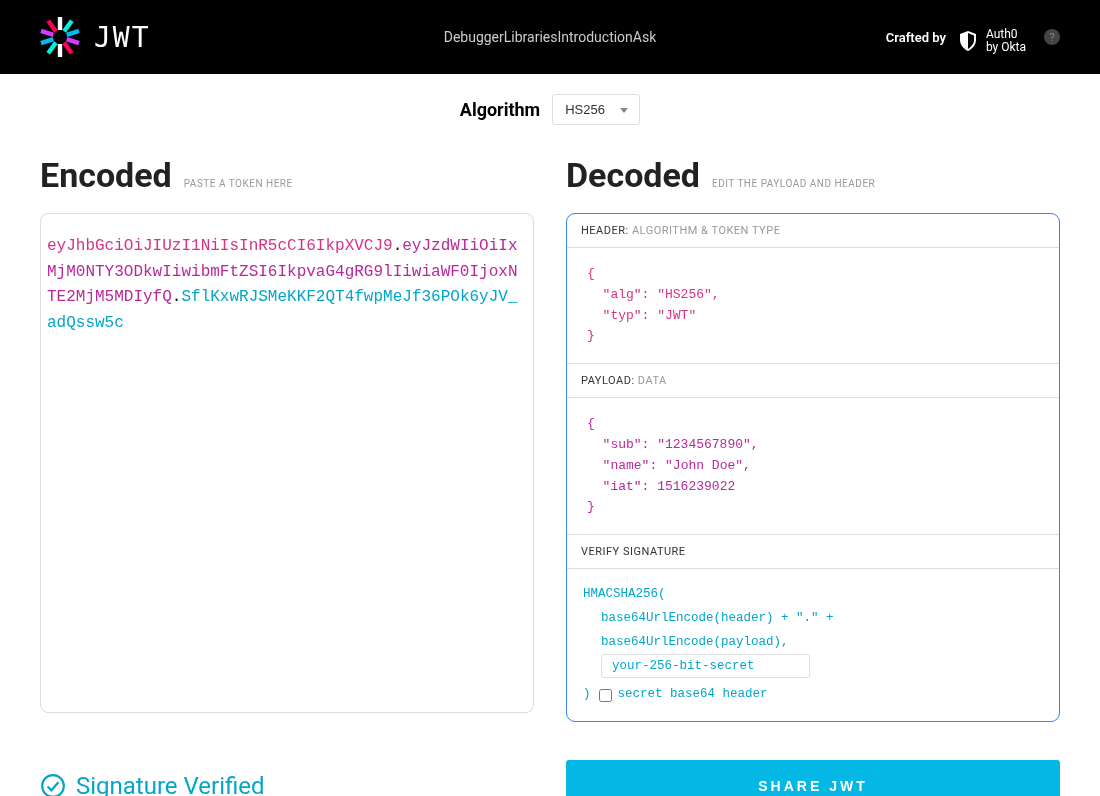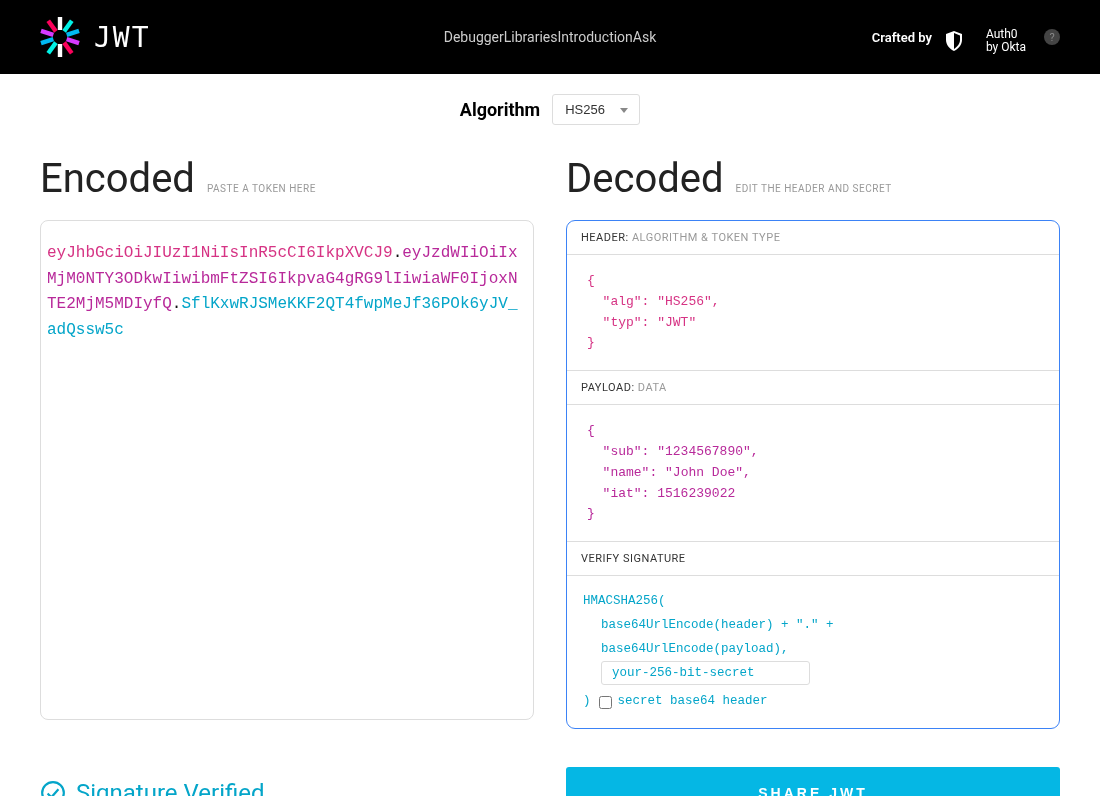--- a/index.html
+++ b/index.html
@@ -5,33 +5,33 @@
 * { margin: 0; padding: 0; box-sizing: border-box; }
 body { font-family: -apple-system, BlinkMacSystemFont, "Segoe UI", Roboto, Helvetica, Arial, sans-serif; background: #fff; width: 1100px; }
 .header { background: #000; height: 74px; display: flex; align-items: center; padding: 0 40px; }
 .logo-area { display: flex; align-items: center; gap: 14px; }
 .logo-star { width: 40px; height: 40px; }
 .logo-text { color: #fff; font-size: 28px; font-weight: 500; letter-spacing: 2px; font-family: monospace; }
 .nav { display: flex; margin-left: auto; margin-right: auto; position: absolute; left: 50%; transform: translateX(-50%); }
 .nav a { color: #ccc; text-decoration: none; font-size: 14px; }
 .crafted { color: #fff; font-size: 13px; display: flex; align-items: center; gap: 10px; margin-left: auto; }
 .crafted-label { font-weight: 600; }
-.auth0-logo { display: flex; align-items: center; gap: 20px; margin-top: 8px; }
+.auth0-logo { display: flex; align-items: center; gap: 6px; margin-top: 8px; }
 .auth0-icon { width: 24px; height: 24px; }
 .auth0-text { display: flex; flex-direction: column; line-height: 1.1; font-size: 12px; }
 .help-icon { width: 16px; height: 16px; border-radius: 50%; background: #444; color: #888; display: flex; align-items: center; justify-content: center; font-size: 11px; margin-left: 8px; }
 .algo-row { display: flex; align-items: center; justify-content: center; gap: 12px; padding: 20px 0; }
 .algo-label { font-weight: 700; font-size: 18px; }
 .algo-select { position: relative; }
 .algo-select select { appearance: none; border: 1px solid #ddd; border-radius: 3px; padding: 7px 34px 7px 12px; font-size: 13px; background: #fff; color: #333; }
 .algo-select::after { content: ""; position: absolute; right: 12px; top: 50%; margin-top: -2px; width: 0; height: 0; border-left: 4px solid transparent; border-right: 4px solid transparent; border-top: 5px solid #888; pointer-events: none; }
 .main { display: flex; gap: 32px; padding: 10px 40px 20px; }
 .col { flex: 1; }
 .col-title-row { display: flex; align-items: baseline; gap: 12px; margin-bottom: 18px; }
-.col-title { font-size: 40px; font-weight: 400; color: #222; }
+.col-title { font-size: 34px; font-weight: 700; color: #222; }
 .col-sub { font-size: 10px; color: #999; letter-spacing: 0.5px; }
 .encoded-box { border: 1px solid #ddd; border-radius: 8px; padding: 20px 6px; height: 500px; font-family: "Courier New", monospace; font-size: 16px; line-height: 1.6; word-break: break-all; }
 .tok-header { color: #d63384; }
 .tok-dot { color: #111; }
 .tok-payload { color: #b8299a; }
 .tok-sig { color: #04a5c9; }
 .decoded-box { border: 1px solid #3b82f6; border-radius: 9px; min-height: 500px; }
 .section-hd { padding: 10px 14px; font-size: 11px; color: #333; border-bottom: 1px solid #ddd; letter-spacing: 0.5px; }
 .section-hd .sub { color: #999; }
 .section-body { padding: 16px 20px; font-family: "Courier New", monospace; font-size: 13px; line-height: 1.6; white-space: pre; border-bottom: 1px solid #ddd; }
@@ -102,21 +102,21 @@
     <div class="col-title-row">
       <div class="col-title">Encoded</div>
       <div class="col-sub">PASTE A TOKEN HERE</div>
     </div>
     <div class="encoded-box"><span class="tok-header">eyJhbGciOiJIUzI1NiIsInR5cCI6IkpXVCJ9</span><span class="tok-dot">.</span><span class="tok-payload">eyJzdWIiOiIxMjM0NTY3ODkwIiwibmFtZSI6IkpvaG4gRG9lIiwiaWF0IjoxNTE2MjM5MDIyfQ</span><span class="tok-dot">.</span><span class="tok-sig">SflKxwRJSMeKKF2QT4fwpMeJf36POk6yJV_adQssw5c</span></div>
   </div>
 
   <div class="col">
     <div class="col-title-row">
       <div class="col-title">Decoded</div>
-      <div class="col-sub">EDIT THE HEADER AND SECRET</div>
+      <div class="col-sub">EDIT THE PAYLOAD AND HEADER</div>
     </div>
     <div class="decoded-box">
       <div class="section-hd">
         <span>HEADER:</span>
         <span class="sub">ALGORITHM &amp; TOKEN TYPE</span>
       </div>
       <div class="section-body header-body">{
   "alg": "<span>HS256</span>",
   "typ": "<span>JWT</span>"
 }</div>

